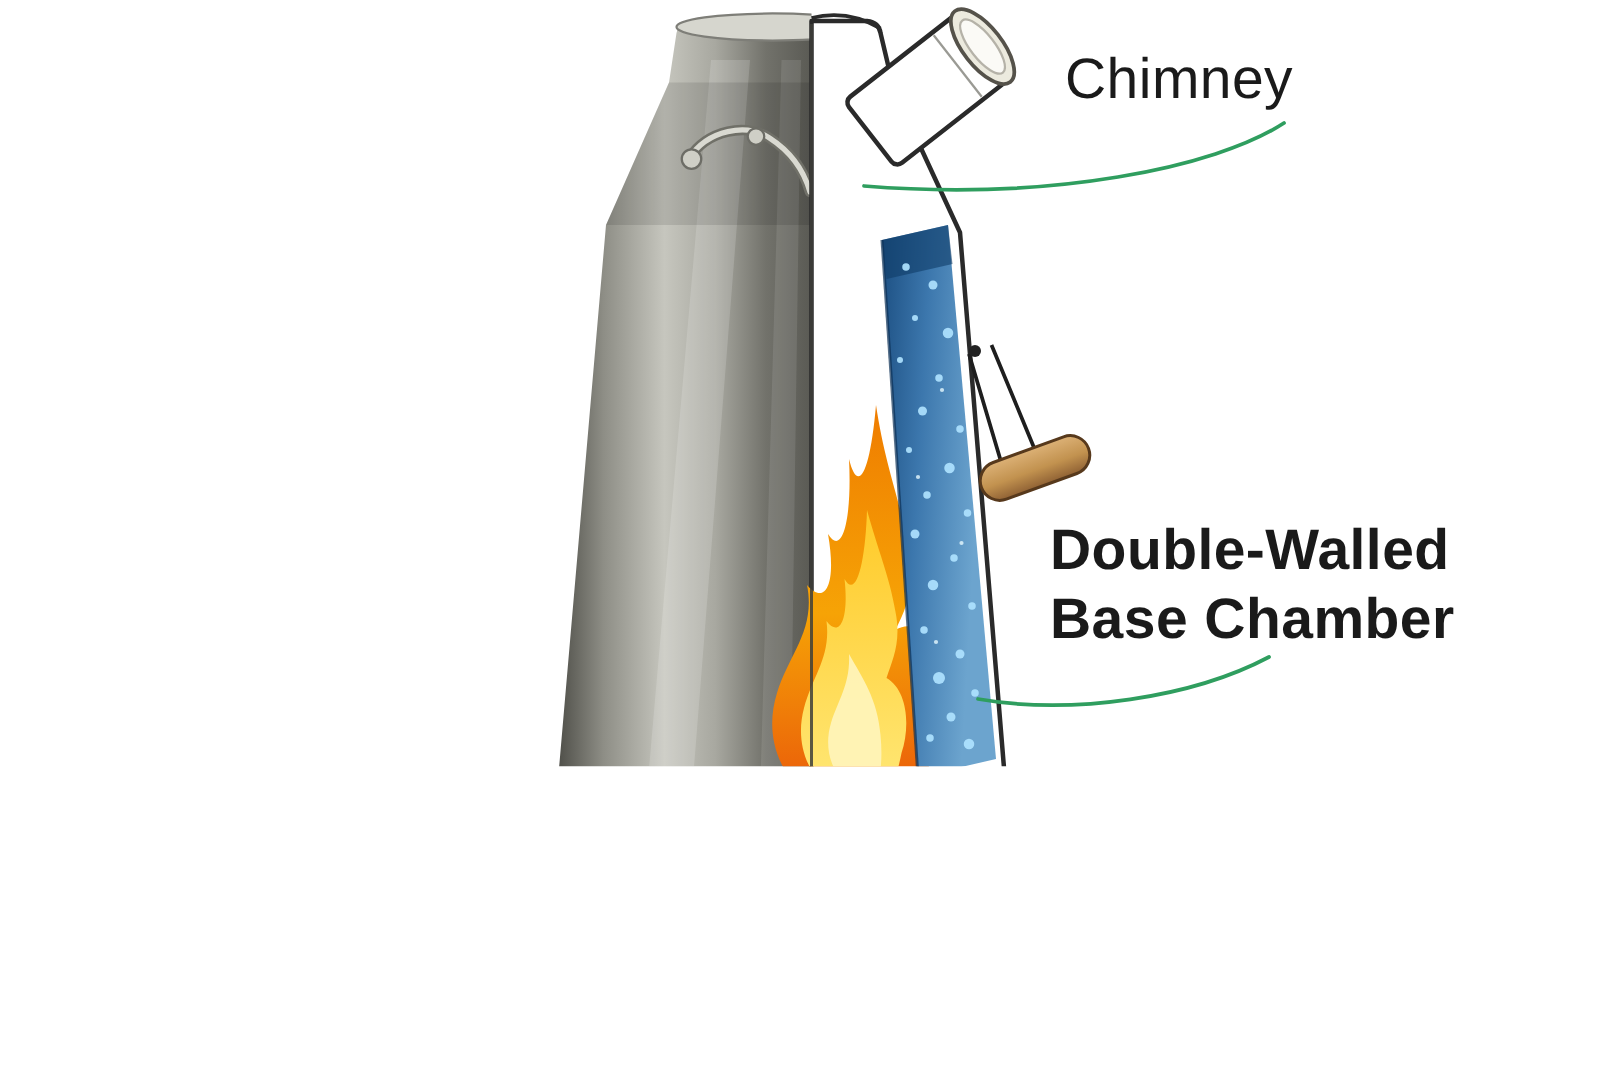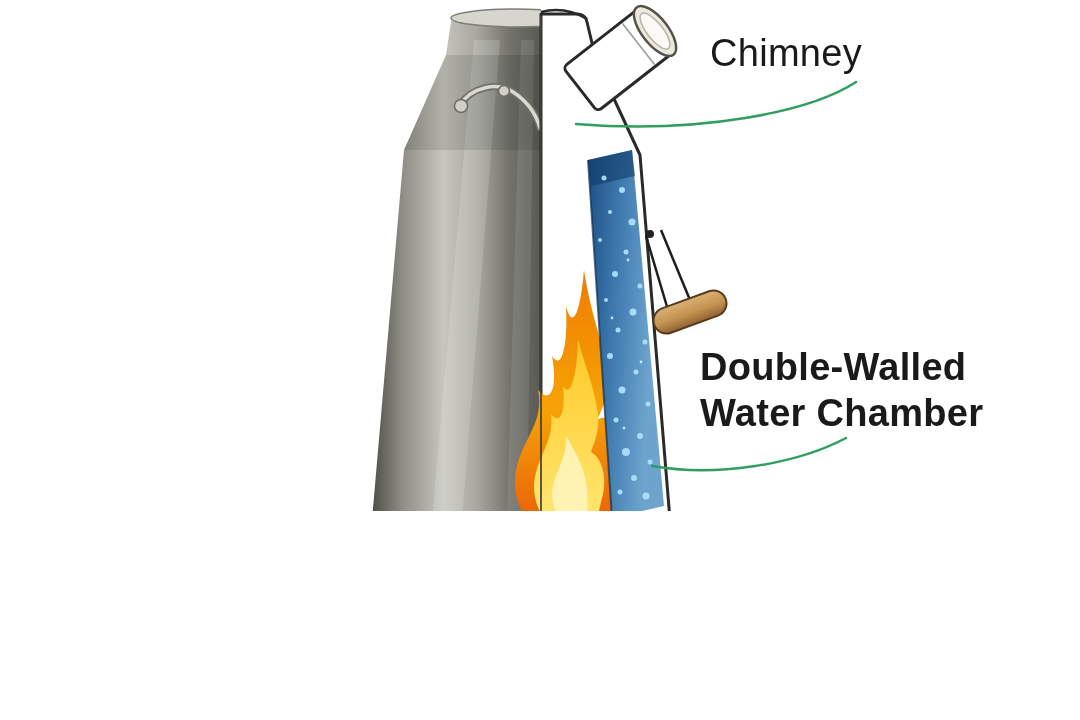--- a/index.html
+++ b/index.html
@@ -180,16 +180,16 @@
       <path d="M 856,82 C 810,112 700,134 576,124"></path>
       <path d="M 846,438 C 795,465 715,477 652,466"></path>
       <path d="M 842,596 C 806,645 714,664 632,652"></path>
     </g>
   </svg>
 
   <div class="label label-chimney">Chimney</div>
 
   <div class="label label-water">
     <div>Double-Walled</div>
-    <div>Water Chamber</div>
+    <div>Base Chamber</div>
   </div>
 
 </div>
 
 </body></html>

